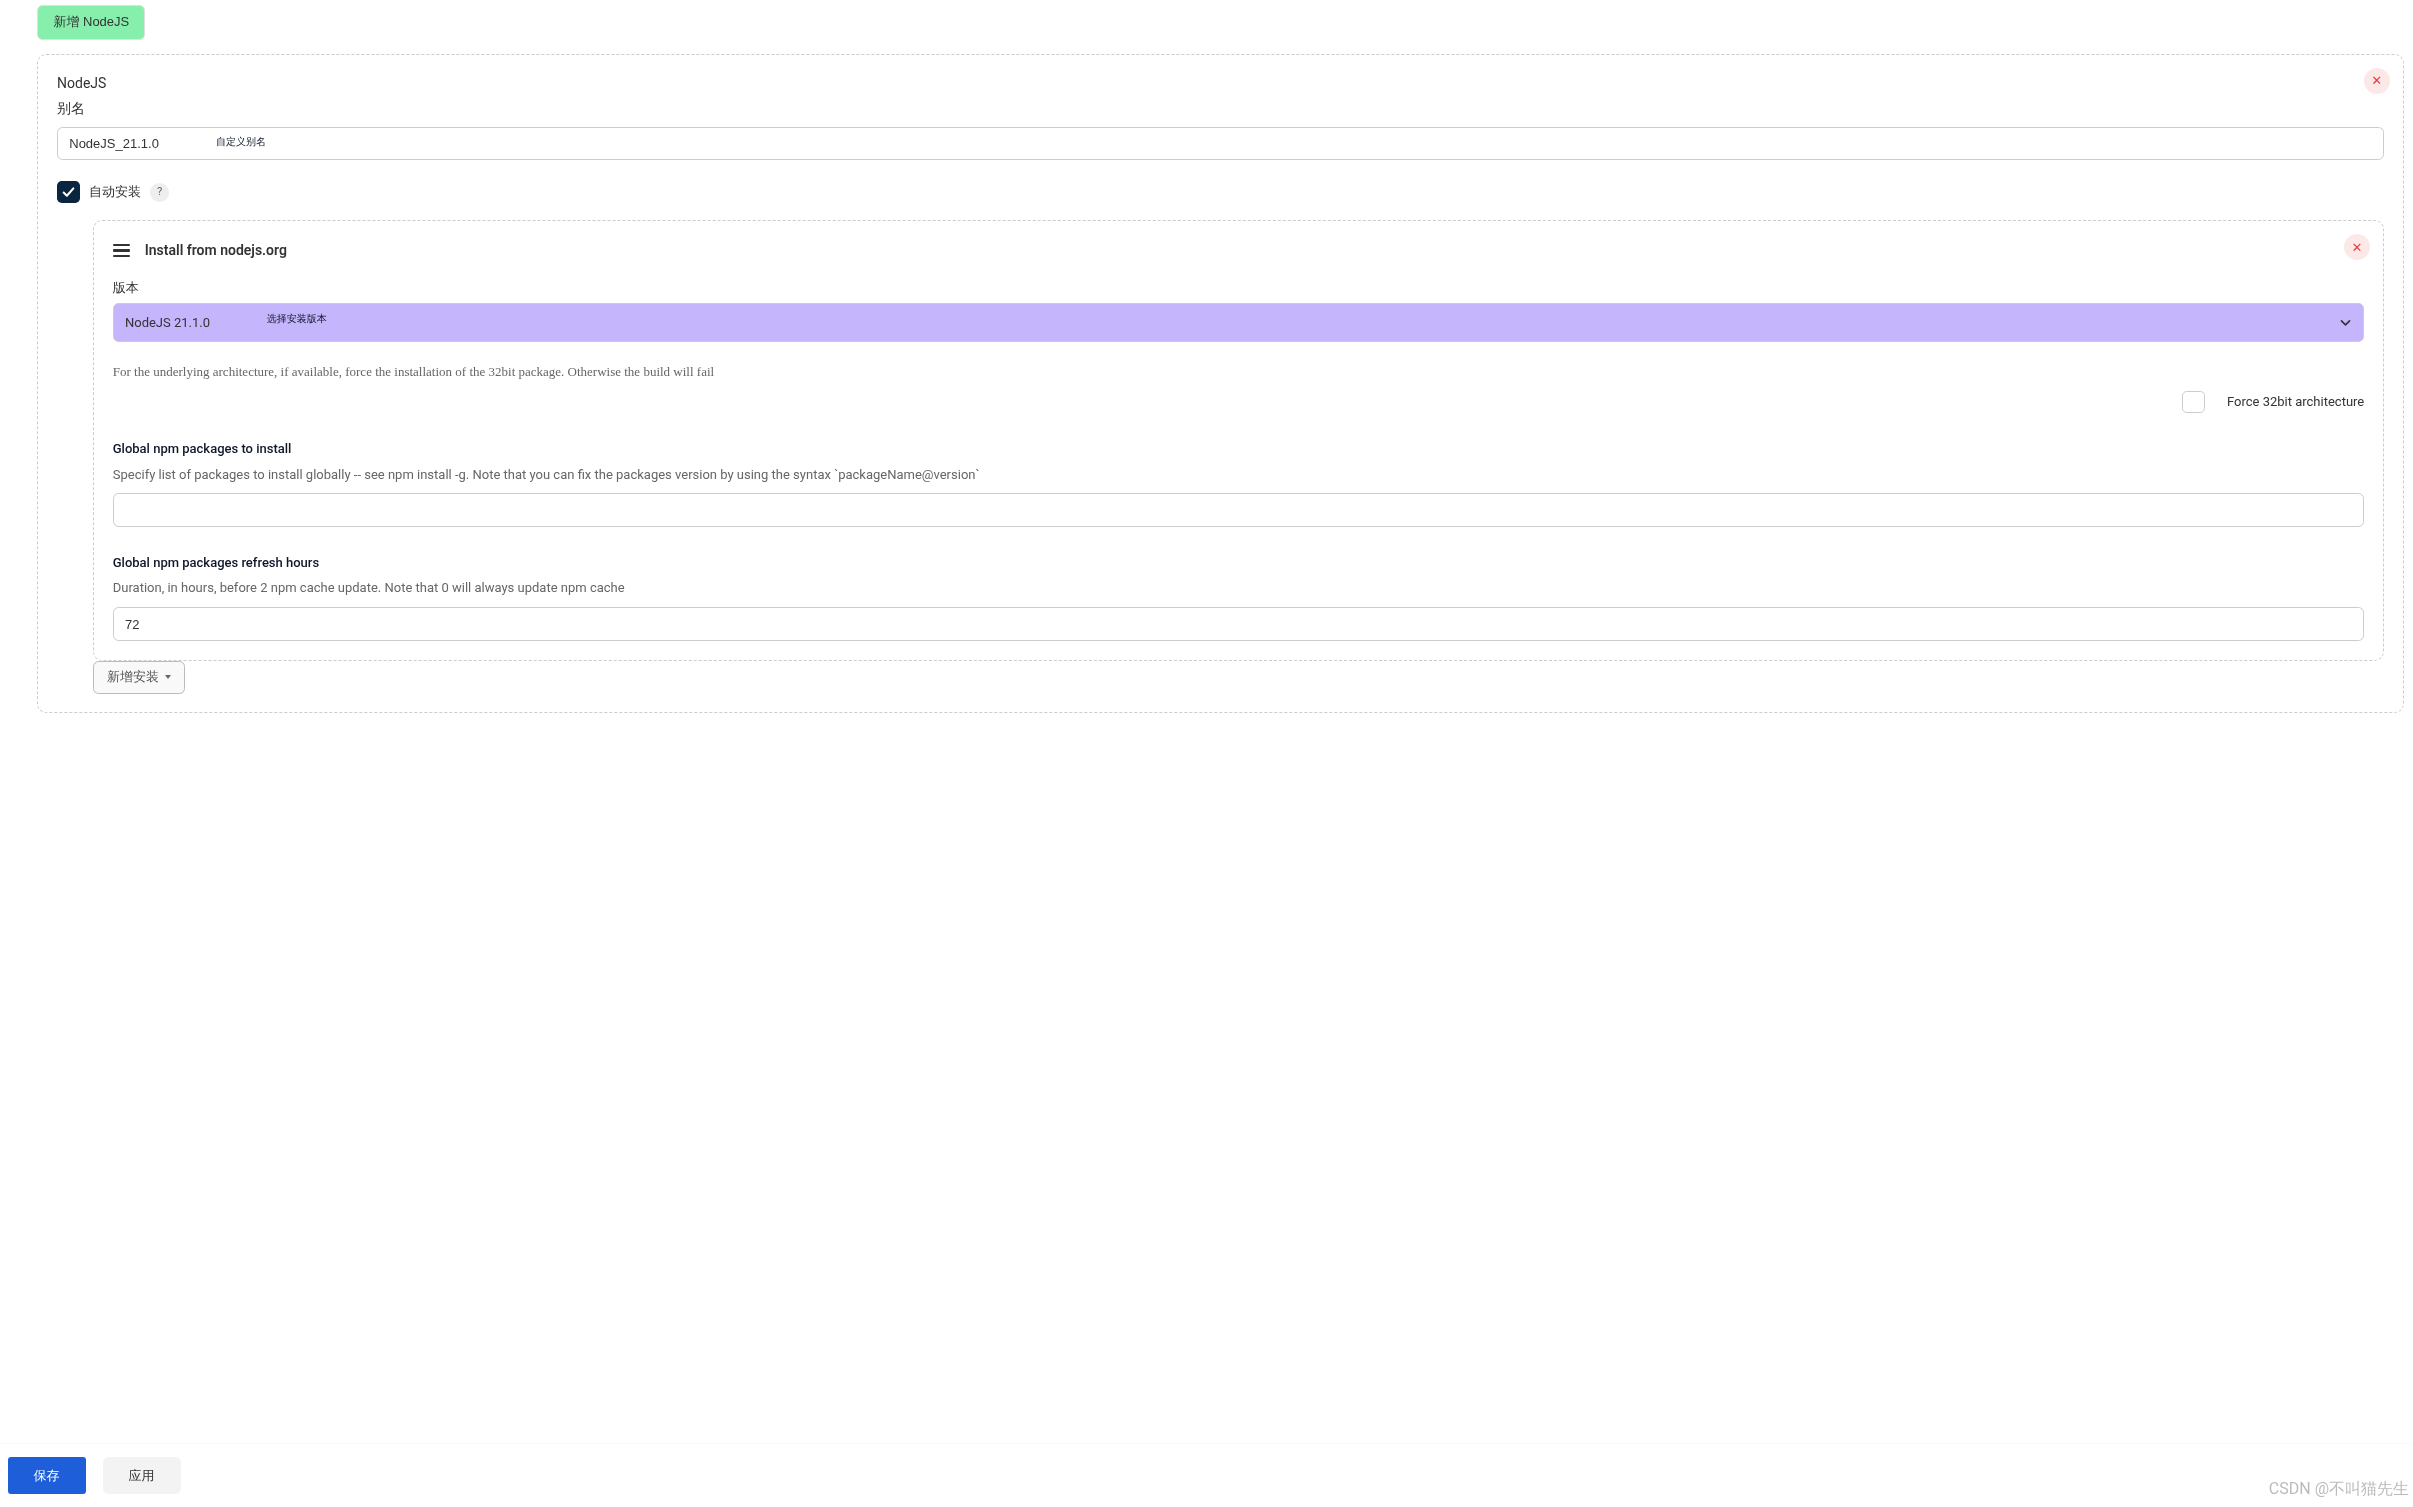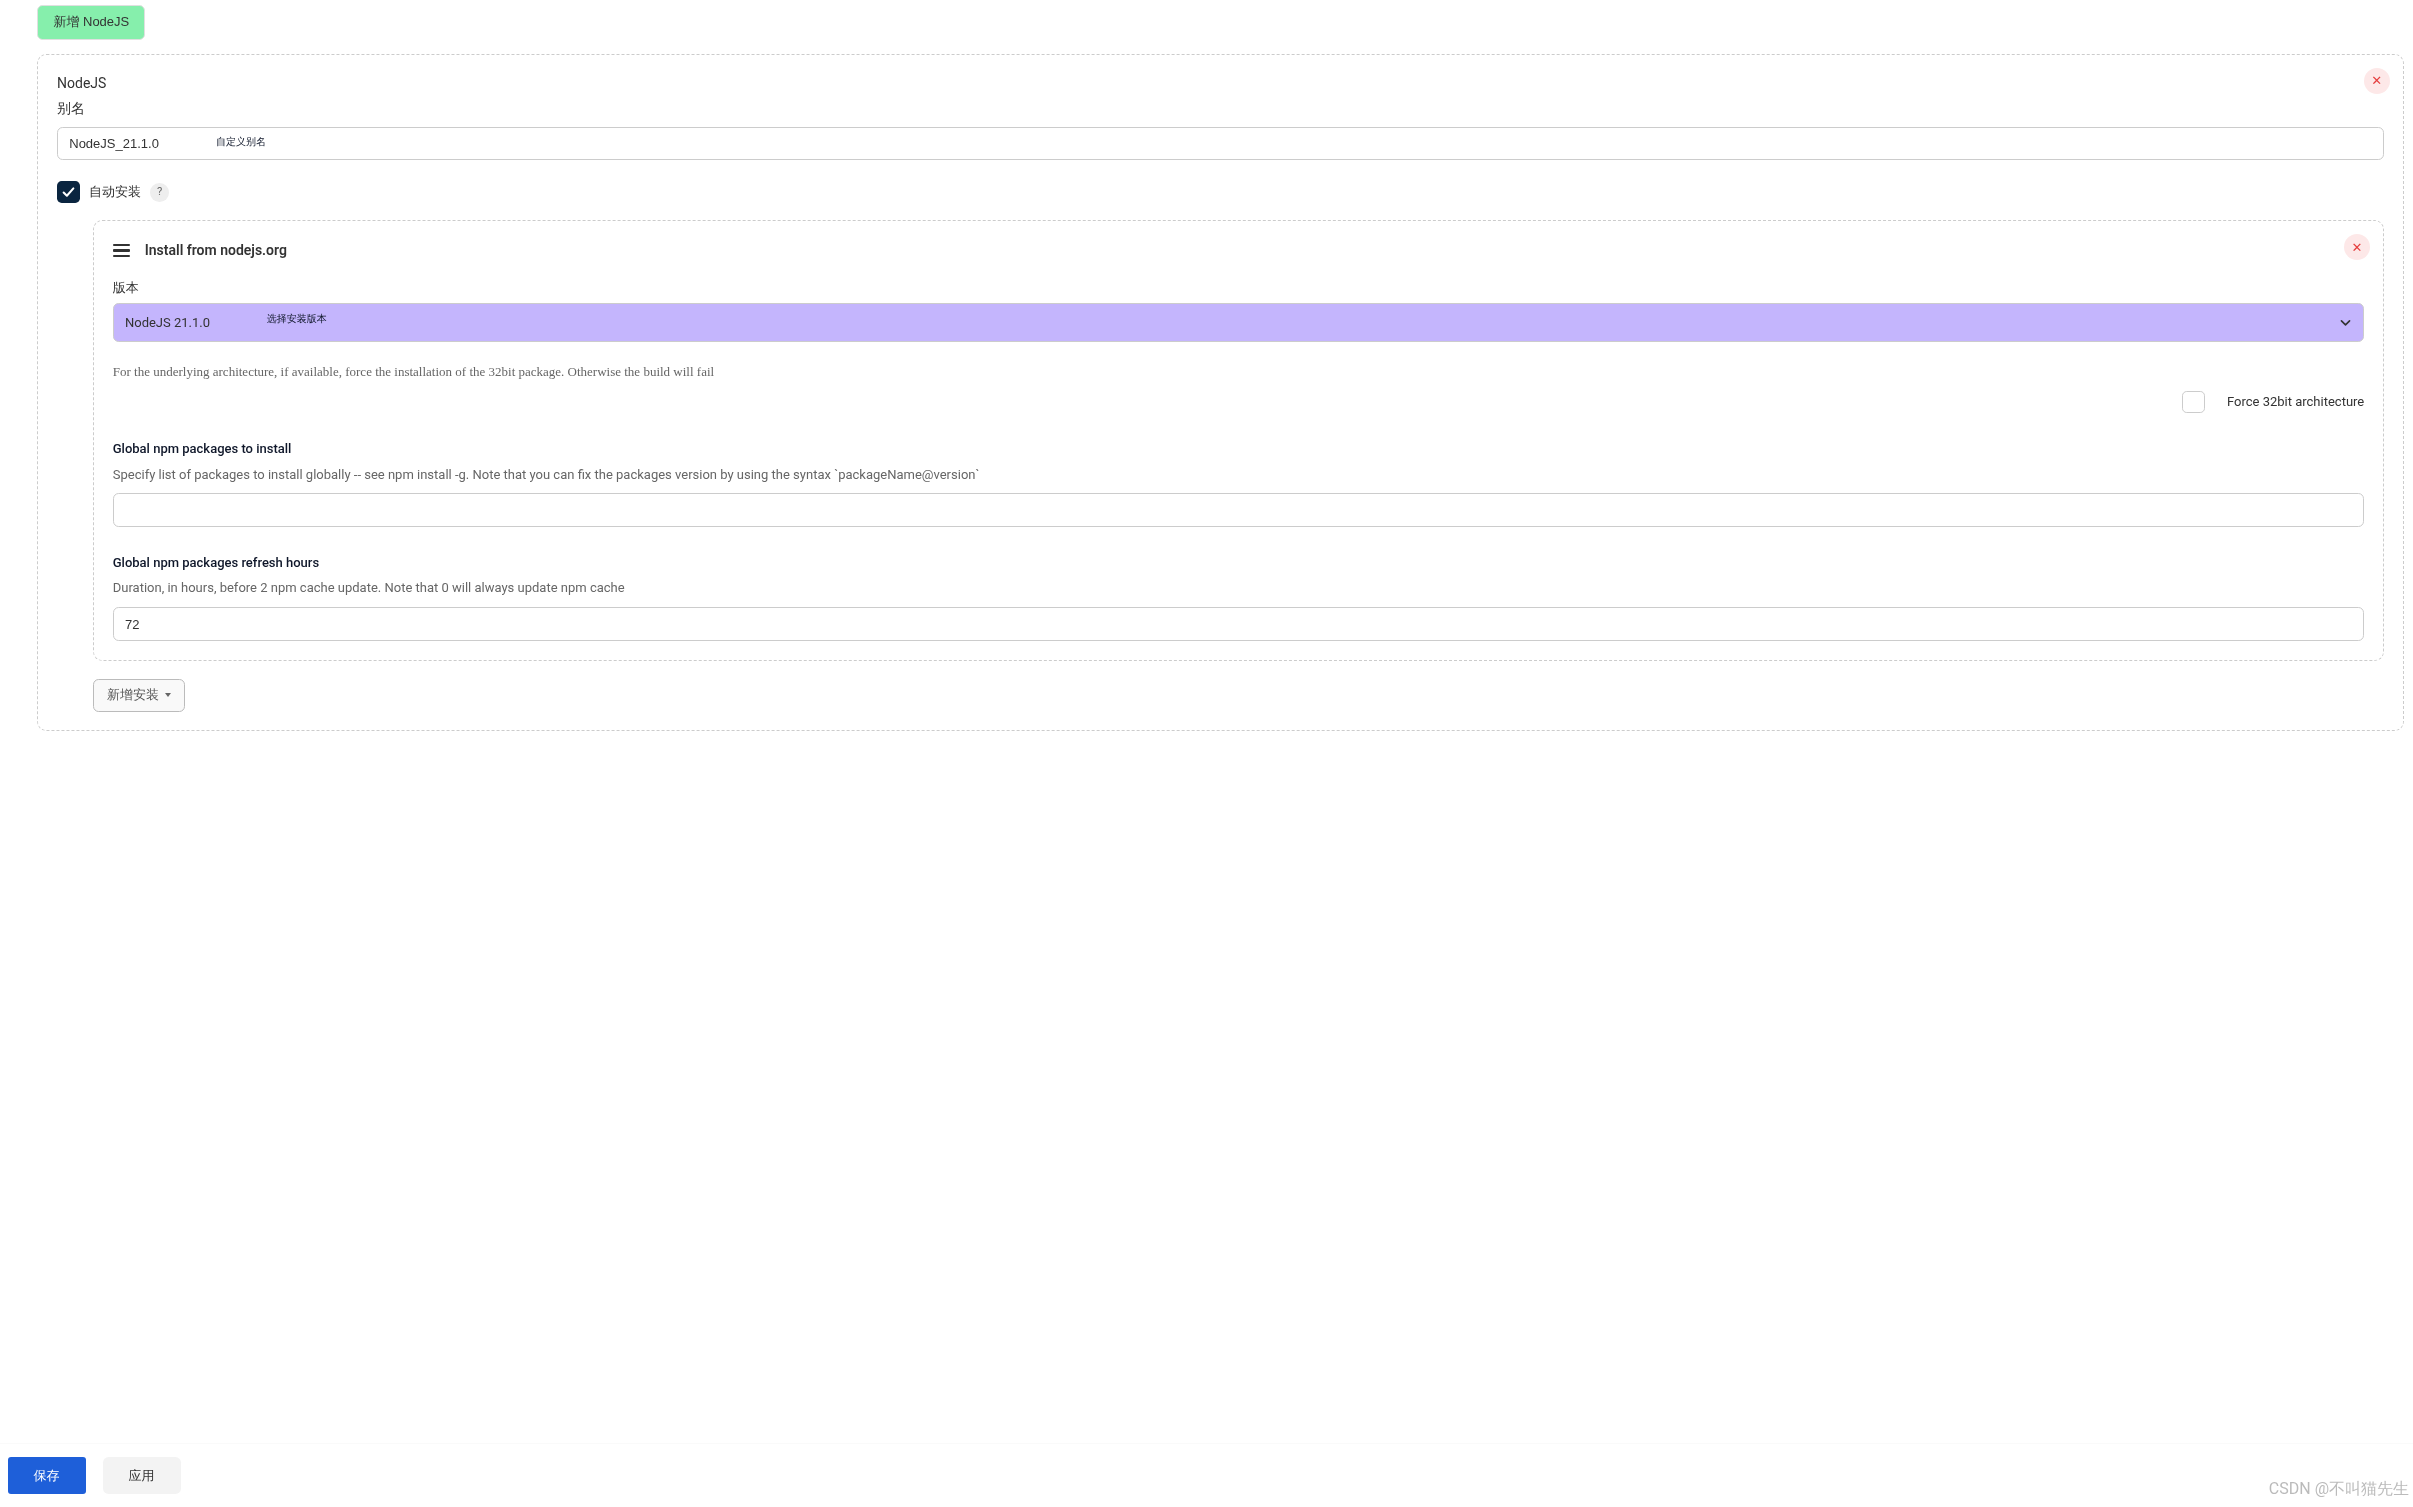--- a/index.html
+++ b/index.html
@@ -188,21 +188,21 @@
       font-size: 13px;
       color: #0f172a;
       margin-bottom: 5.6px;
     }
     .section-desc {
       color: #666;
       font-size: 13px;
       margin-bottom: 9.4px;
     }
     .dropdown-btn {
-      margin-top: 18px;
+      margin-top: 0;
       margin-left: 36px;
       border: 0.9px solid #bbb;
       background: #f9f9f9;
       border-radius: 5.6px;
       padding: 6.5px 13px;
       font-size: 13px;
       color: #555;
       cursor: pointer;
       display: inline-flex;
       align-items: center;

